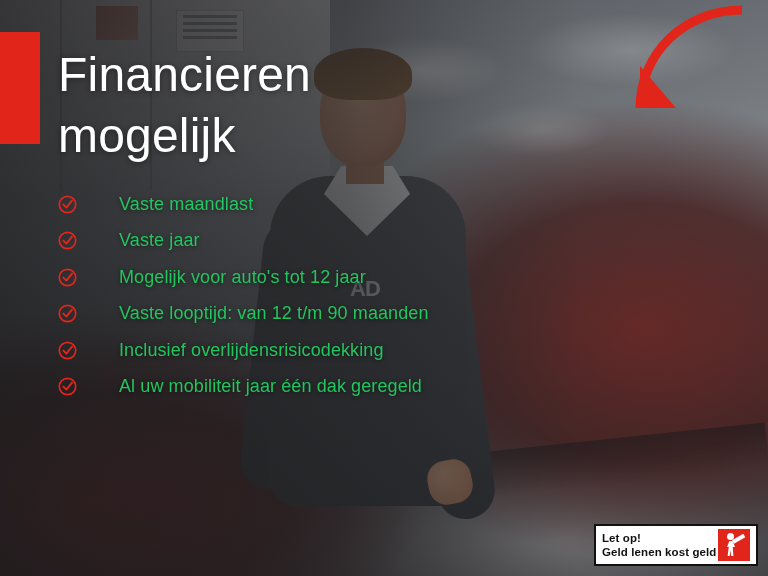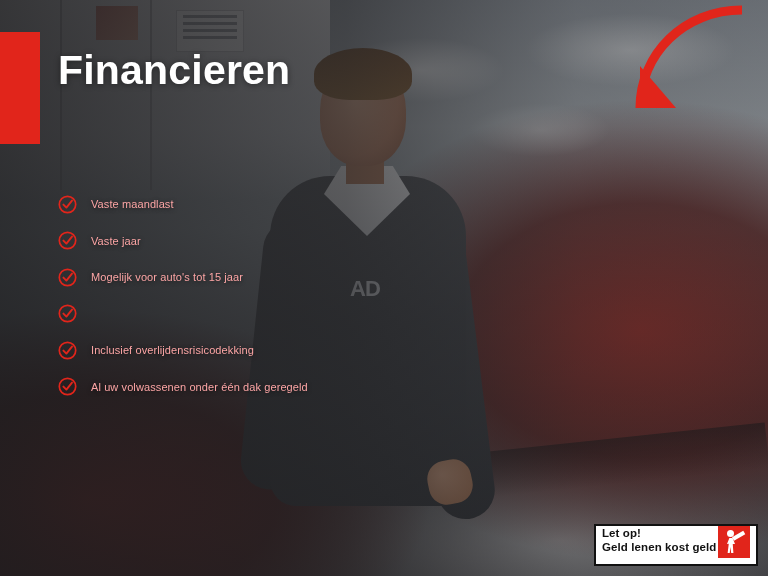--- a/index.html
+++ b/index.html
@@ -133,23 +133,23 @@
     background: #e1251b;
   }
   .red-arc {
     position: absolute; right: 14px; top: 4px; width: 130px; height: 150px;
   }
 
   
   .headline {
     position: absolute; left: 58px; top: 44px; width: 560px;
     color: #ffffff;
-    font-size: 41px;
+    font-size: 48px;
     line-height: 1.28;
-    font-weight: 700;
+    font-weight: 400;
     letter-spacing: .2px;
     text-shadow: 0 1px 6px rgba(0,0,0,.45);
   }
 
   
   .bullets {
     position: absolute; left: 58px; top: 186px; width: 620px;
   }
   .bullet {
     display: flex;
@@ -157,35 +157,37 @@
     height: 36.5px;
   }
   .check {
     flex: 0 0 auto;
     width: 19px; height: 19px;
     margin-right: 14px;
     position: relative;
   }
   .check svg { display:block; }
   .bullet-label {
-    color: #fca5a5;
-    font-size: 11px;
+    color: #22c55e;
+    font-size: 18px;
     letter-spacing: .1px;
     text-shadow: 0 1px 4px rgba(0,0,0,.5);
     white-space: nowrap;
+    margin-left: 28px;
   }
 
   
   .warning {
     position: absolute;
     right: 10px; bottom: 10px;
     width: 164px; height: 42px;
     background: #ffffff;
     border: 2px solid #111;
     display: flex;
+    align-items: center;
     padding: 0 6px;
     box-sizing: border-box;
   }
   .warning-text {
     flex: 1 1 auto;
     color: #111;
     font-size: 11.5px;
     font-weight: bold;
     line-height: 1.25;
     letter-spacing: .1px;
@@ -250,20 +252,21 @@
   <div class="red-bar"></div>
   <div class="red-arc">
     <svg width="130" height="150" viewBox="0 0 130 150" fill="none" aria-hidden="true">
       <path d="M118 6 C 60 6, 16 50, 16 104" stroke="#e1251b" stroke-width="9" fill="none" stroke-linecap="butt"></path>
       <path d="M16 104 L 16 62 L 52 104 Z" fill="#e1251b"></path>
     </svg>
   </div>
 
   <div class="headline">
     <div>Financieren</div>
+    <div>mogelijk</div>
   </div>
 
   <div class="bullets">
 
     <div class="bullet">
       <span class="check">
         <svg width="19" height="19" viewBox="0 0 19 19" fill="none" aria-hidden="true">
           <circle cx="9.5" cy="9.5" r="8.2" stroke="#e1251b" stroke-width="1.7" fill="none"></circle>
           <path d="M5.4 9.6 L8.4 12.6 L14.0 5.6" stroke="#e1251b" stroke-width="1.9" fill="none" stroke-linecap="round" stroke-linejoin="round"></path>
         </svg>
@@ -282,51 +285,52 @@
     </div>
 
 
     <div class="bullet">
       <span class="check">
         <svg width="19" height="19" viewBox="0 0 19 19" fill="none" aria-hidden="true">
           <circle cx="9.5" cy="9.5" r="8.2" stroke="#e1251b" stroke-width="1.7" fill="none"></circle>
           <path d="M5.4 9.6 L8.4 12.6 L14.0 5.6" stroke="#e1251b" stroke-width="1.9" fill="none" stroke-linecap="round" stroke-linejoin="round"></path>
         </svg>
       </span>
-      <span class="bullet-label">Mogelijk voor auto's tot 15 jaar</span>
-    </div>
-
-    <div class="bullet">
-      <span class="check">
-        <svg width="19" height="19" viewBox="0 0 19 19" fill="none" aria-hidden="true">
-          <circle cx="9.5" cy="9.5" r="8.2" stroke="#e1251b" stroke-width="1.7" fill="none"></circle>
-          <path d="M5.4 9.6 L8.4 12.6 L14.0 5.6" stroke="#e1251b" stroke-width="1.9" fill="none" stroke-linecap="round" stroke-linejoin="round"></path>
-        </svg>
-      </span>
+      <span class="bullet-label">Mogelijk voor auto's tot 12 jaar</span>
+    </div>
+
+    <div class="bullet">
+      <span class="check">
+        <svg width="19" height="19" viewBox="0 0 19 19" fill="none" aria-hidden="true">
+          <circle cx="9.5" cy="9.5" r="8.2" stroke="#e1251b" stroke-width="1.7" fill="none"></circle>
+          <path d="M5.4 9.6 L8.4 12.6 L14.0 5.6" stroke="#e1251b" stroke-width="1.9" fill="none" stroke-linecap="round" stroke-linejoin="round"></path>
+        </svg>
+      </span>
+      <span class="bullet-label">Vaste looptijd: van 12 t/m 90 maanden</span>
     </div>
 
 
     <div class="bullet">
       <span class="check">
         <svg width="19" height="19" viewBox="0 0 19 19" fill="none" aria-hidden="true">
           <circle cx="9.5" cy="9.5" r="8.2" stroke="#e1251b" stroke-width="1.7" fill="none"></circle>
           <path d="M5.4 9.6 L8.4 12.6 L14.0 5.6" stroke="#e1251b" stroke-width="1.9" fill="none" stroke-linecap="round" stroke-linejoin="round"></path>
         </svg>
       </span>
       <span class="bullet-label">Inclusief overlijdensrisicodekking</span>
     </div>
 
     <div class="bullet">
       <span class="check">
         <svg width="19" height="19" viewBox="0 0 19 19" fill="none" aria-hidden="true">
           <circle cx="9.5" cy="9.5" r="8.2" stroke="#e1251b" stroke-width="1.7" fill="none"></circle>
           <path d="M5.4 9.6 L8.4 12.6 L14.0 5.6" stroke="#e1251b" stroke-width="1.9" fill="none" stroke-linecap="round" stroke-linejoin="round"></path>
         </svg>
       </span>
-      <span class="bullet-label">Al uw volwassenen onder één dak geregeld</span>
+      <span class="bullet-label">Al uw mobiliteit jaar één dak geregeld</span>
     </div>
 
   </div>
 
   <div class="warning">
     <div class="warning-text">
       <div>Let op!</div>
       <div>Geld lenen kost geld</div>
     </div>
     <div class="warning-icon">

